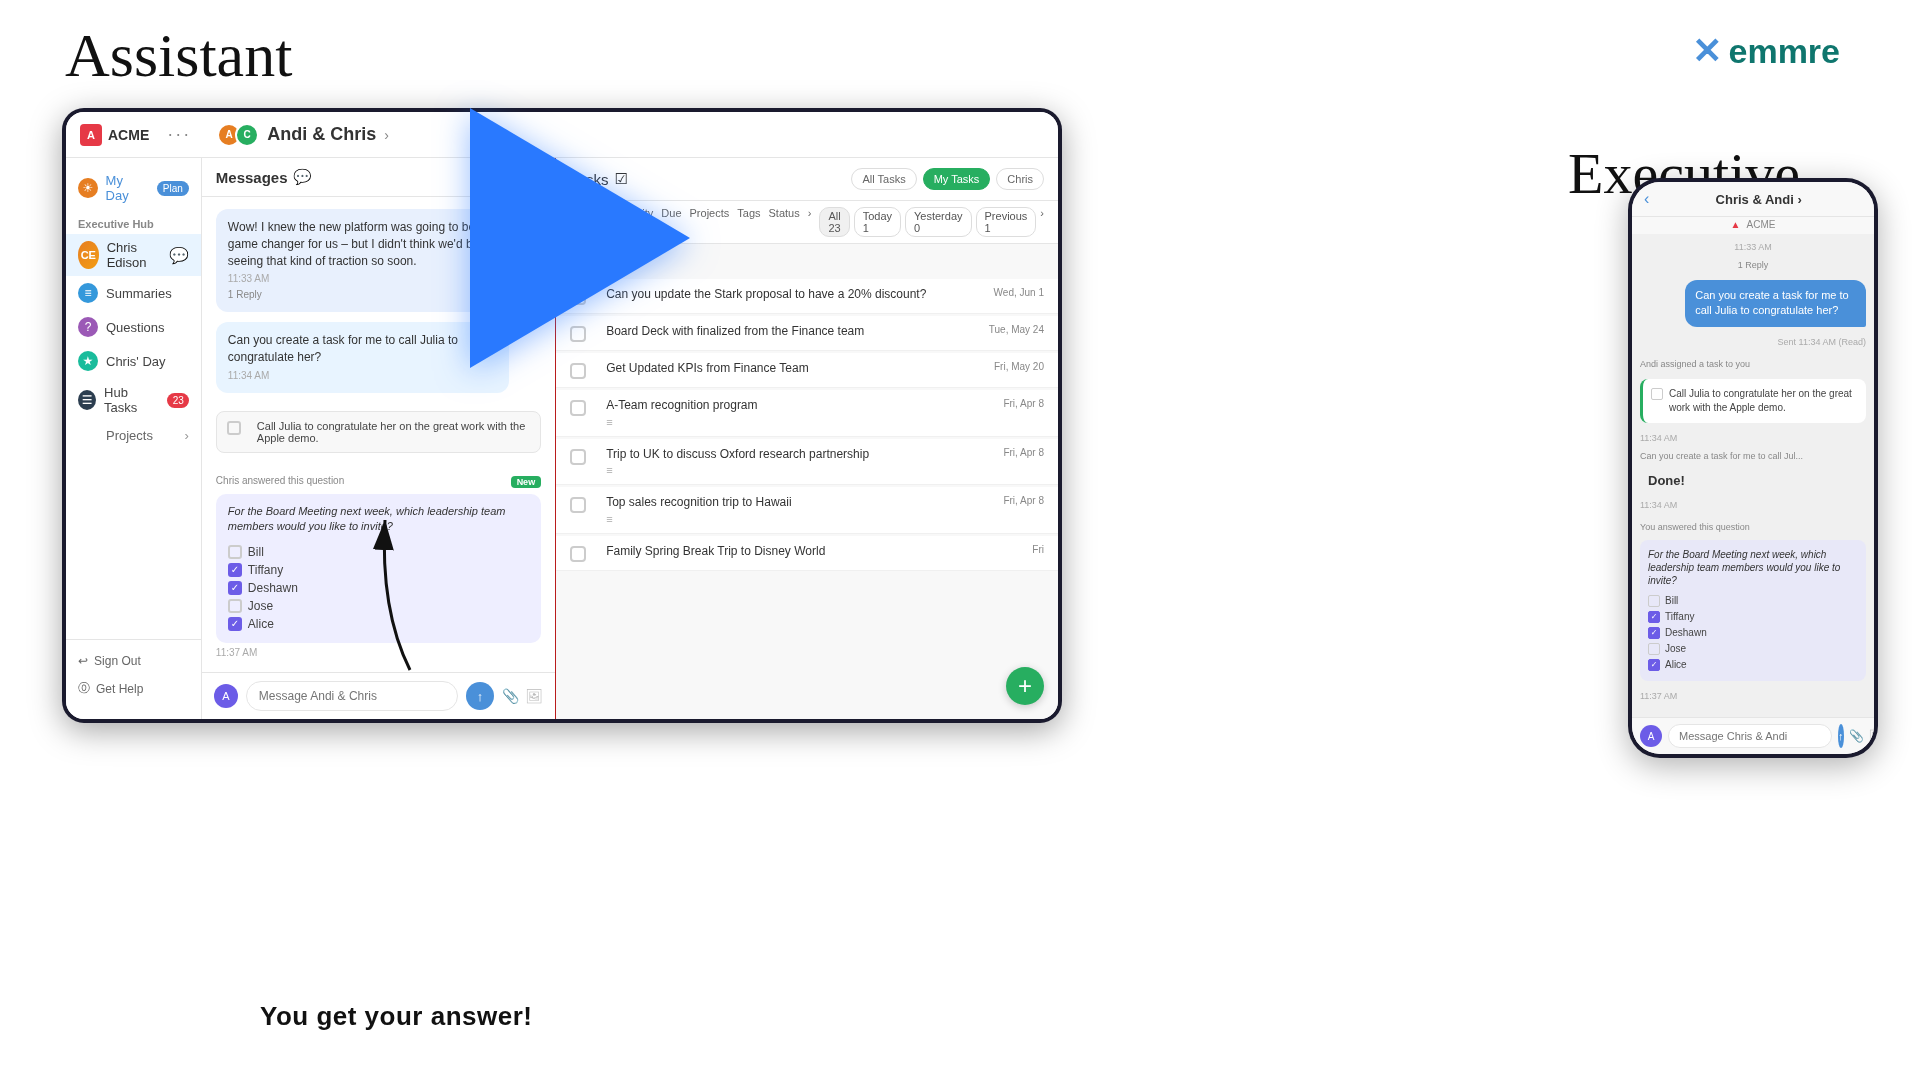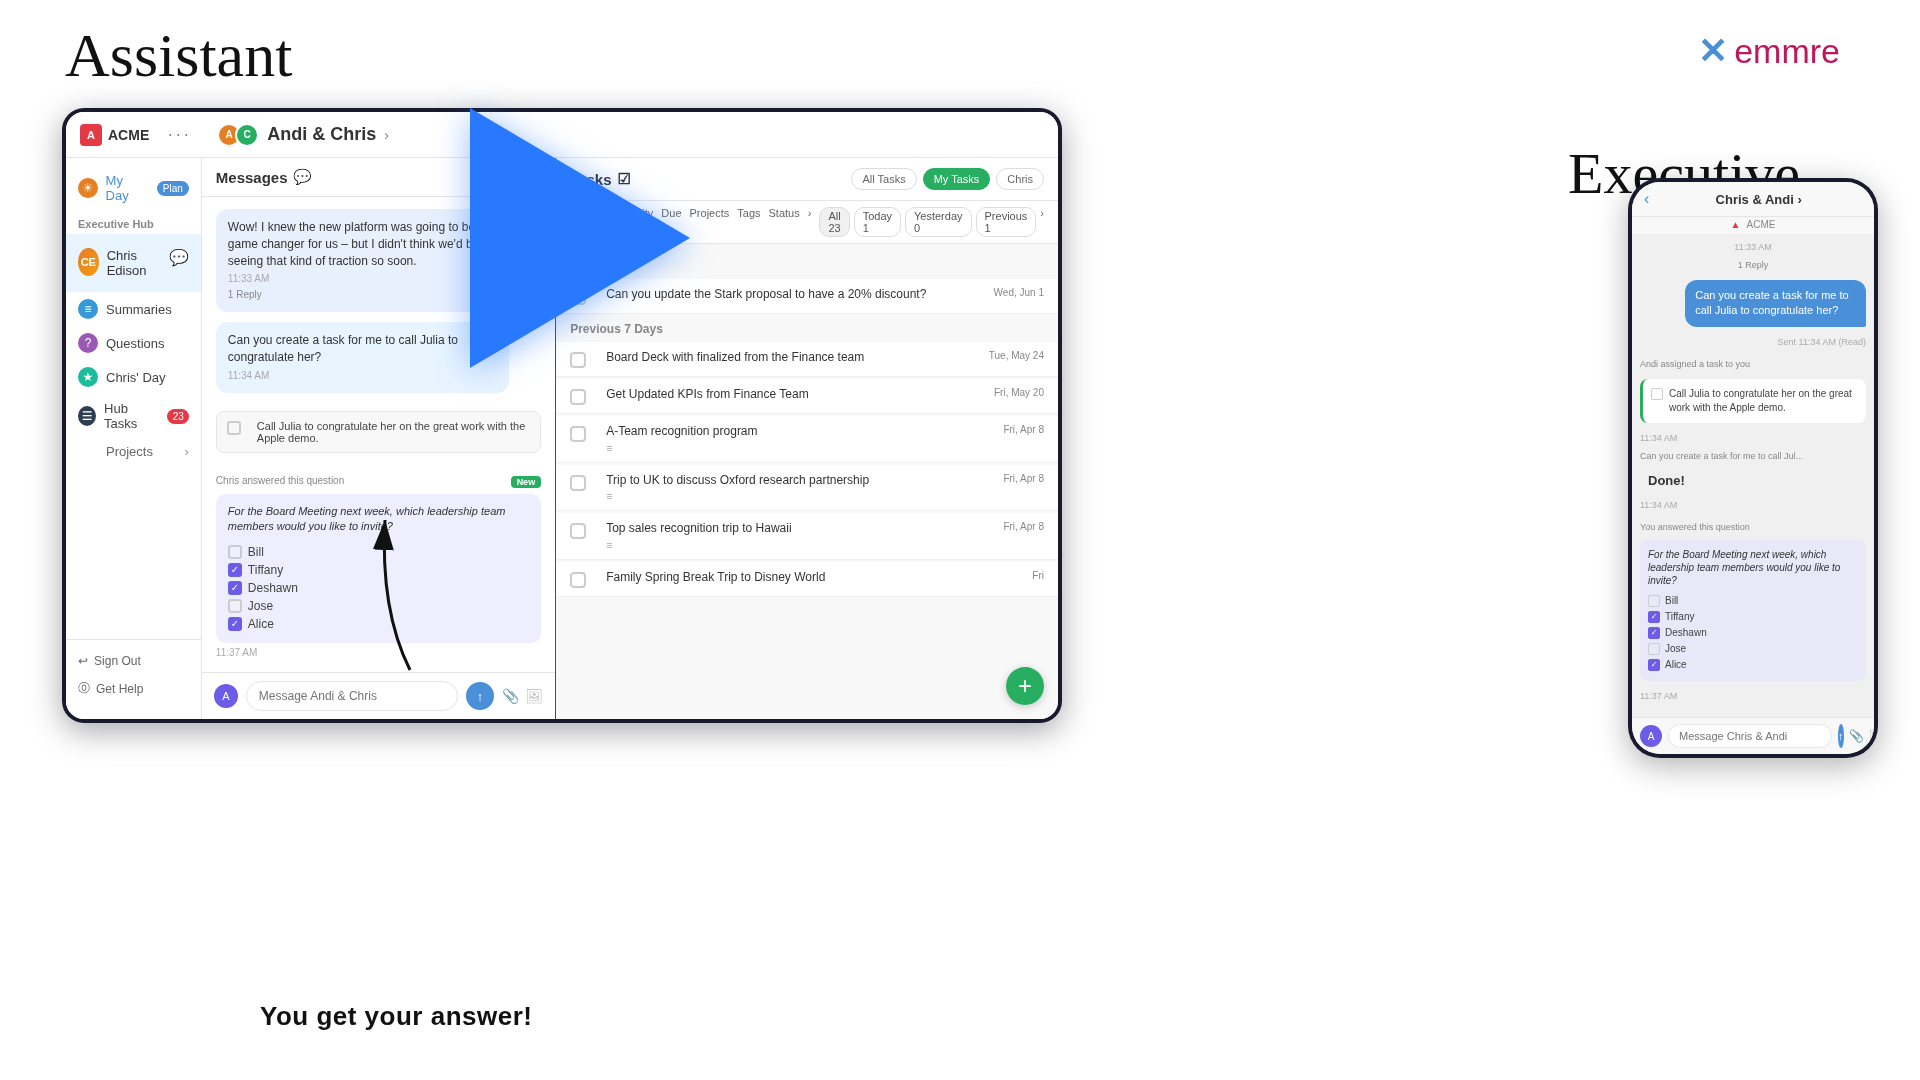--- a/index.html
+++ b/index.html
@@ -32,23 +32,23 @@
       gap: 6px;
     }
 
     .emmre-x {
       color: #4a90d9;
       font-size: 36px;
       font-weight: bold;
     }
 
     .emmre-text {
-      color: #be185d;
+      color: #0f766e;
       font-size: 34px;
-      font-weight: 400;
+      font-weight: 700;
     }
 
     .executive-label {
       position: absolute;
       top: 140px;
       right: 120px;
       font-family: 'Brush Script MT', cursive;
       font-size: 58px;
       color: #111;
       font-weight: normal;
@@ -239,22 +239,23 @@
 
     .section-header {
       font-size: 11px;
       color: #888;
       font-weight: 600;
       padding: 8px 12px 4px;
     }
 
     .chris-item {
       display: flex;
+      align-items: center;
       gap: 8px;
-      padding: 14px 12px;
+      padding: 6px 12px;
       background: #e8f4ff;
       cursor: pointer;
     }
 
     .chris-avatar {
       width: 28px;
       height: 28px;
       border-radius: 50%;
       background: linear-gradient(135deg, #e67e22, #f39c12);
       color: white;
@@ -507,21 +508,21 @@
       padding: 10px 14px;
       border-bottom: 1px solid #e5e5e5;
       background: #fff;
       display: flex;
       align-items: center;
       gap: 8px;
     }
 
     .tasks-title {
       font-size: 15px;
-      font-weight: 700;
+      font-weight: 400;
       color: #333;
       display: flex;
       align-items: center;
       gap: 6px;
     }
 
     .task-tabs {
       display: flex;
       gap: 6px;
       margin-left: auto;
@@ -1068,21 +1069,20 @@
           <div class="tasks-section-title">Today</div>
 
           <div class="task-row">
             <div class="task-row-checkbox"></div>
             <div class="task-row-info">
               <div class="task-row-title">Can you update the Stark proposal to have a 20% discount?</div>
             </div>
             <div class="task-row-date">Wed, Jun 1</div>
           </div>
 
-          <div class="tasks-section-label">Previous 7 Days</div>
 
           <div class="task-row">
             <div class="task-row-checkbox"></div>
             <div class="task-row-info">
               <div class="task-row-title">Board Deck with finalized from the Finance team</div>
             </div>
             <div class="task-row-date">Tue, May 24</div>
           </div>
 
           <div class="task-row">

